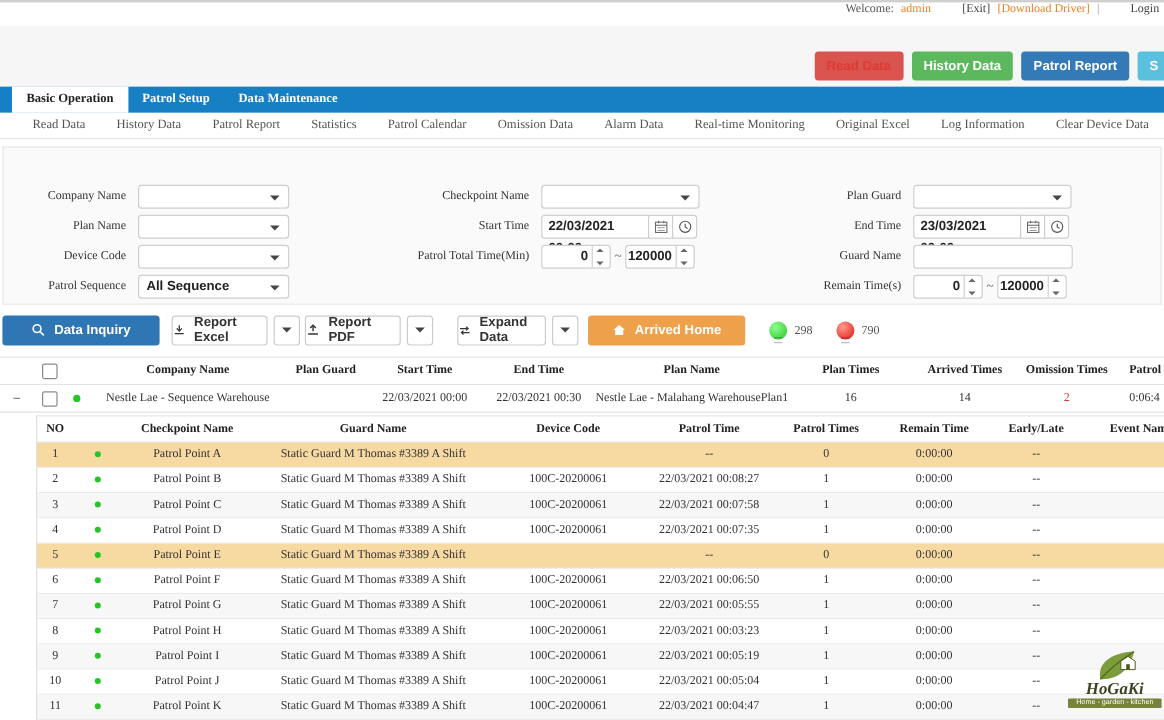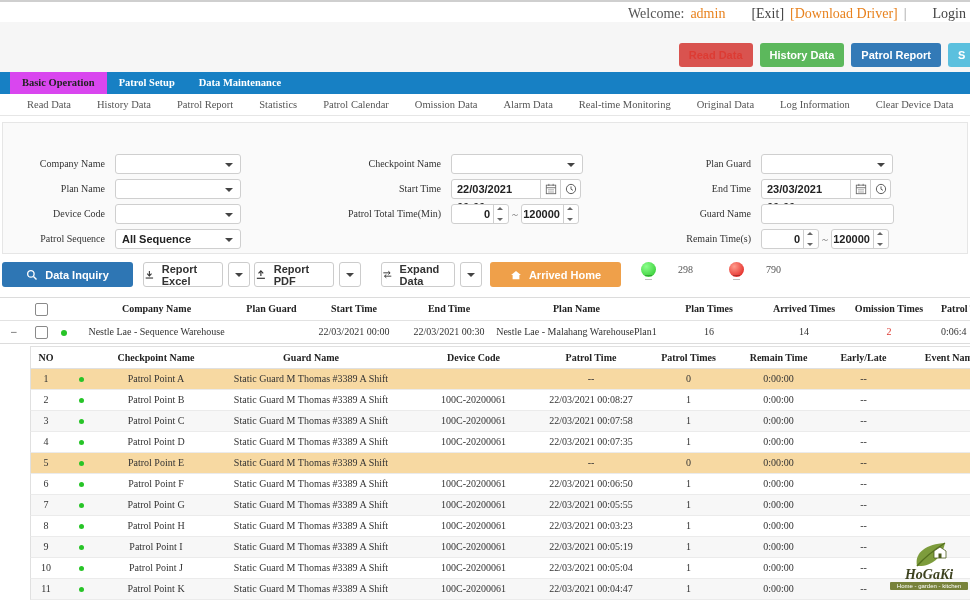--- a/index.html
+++ b/index.html
@@ -3,38 +3,38 @@
 <meta charset="utf-8">
 <style>
   html,body{margin:0;padding:0;}
   body{
     width:970px;height:600px;overflow:hidden;position:relative;
     font-family:"Liberation Serif",serif;background:#fff;color:#333;
     -webkit-font-smoothing:antialiased;
   }
   
   .topbar{height:20px;background:#fff;border-top:2px solid #cfcfcf;
-    display:flex;justify-content:flex-end;align-items:flex-end;gap:6px;
-    font-size:14px;color:#555;padding-right:4px;}
+    display:flex;justify-content:flex-end;align-items:flex-start;gap:6px;
+    font-size:10px;color:#555;padding-right:4px;}
   .topbar .orange{color:var(--link_orange);}
   .topbar .dark{color:#444;padding-left:20px;}
   .topbar .sep{color:#999;}
   
   .headband{height:50px;background:#f6f6f6;position:relative;}
   .headbtns{position:absolute;right:-52px;bottom:5px;display:flex;gap:7px;}
   .hbtn{height:24px;line-height:24px;padding:0 10px;border-radius:3px;color:#fff;
     font-family:"Liberation Sans",sans-serif;font-size:11px;font-weight:bold;cursor:pointer;}
   .hbtn.red{background:var(--button_red);}
   .hbtn.green{background:var(--button_green);}
   .hbtn.blue{background:var(--button_blue);}
   .hbtn.lblue{background:var(--button_light_blue);width:64px;padding:0 0 0 10px;}
   
   .tabbar{height:22px;background:var(--tab_bar_blue);display:flex;align-items:stretch;padding-left:10px;}
   .tab{line-height:22px;padding:0 12px;font-size:10.5px;font-weight:bold;color:#fff;cursor:pointer;}
-  .tab.active{background:#d946ef;color:#222;}
+  .tab.active{background:#ffffff;color:#222;}
   
   .submenu{height:21px;background:#fff;border-bottom:1px solid #e6e6e6;
     display:flex;align-items:center;padding-left:14px;}
   .smitem{font-size:10.5px;color:#555;padding:0 13px;cursor:pointer;white-space:nowrap;}
   
   .formpanel{position:absolute;left:2px;right:2px;top:122px;height:132px;
     background:#fafafa;border:1px solid #e6e6e6;box-sizing:border-box;}
   .formtitle{font-size:12px;font-weight:bold;color:#222;padding:8px 0 0 12px;}
   .fcol{position:absolute;top:28px;}
   .fcol1{left:0;width:248px;}
@@ -58,30 +58,30 @@
   .spin{display:flex;align-items:center;}
   .sbox{position:relative;width:58px;}
   .sval{display:block;line-height:18px;text-align:right;padding-right:18px;}
   .sarr{position:absolute;right:0;top:0;width:14px;height:18px;border-left:1px solid #cfcfcf;cursor:pointer;}
   .sarr i{position:absolute;left:3px;border:3.5px solid transparent;}
   .sarr i.up{top:2px;border-bottom-color:#666;border-top-width:0;}
   .sarr i.dn{bottom:2px;border-top-color:#666;border-bottom-width:0;}
   .tilde{font-size:11px;color:#666;padding:0 3px;}
   .tinput{width:133px;}
   
-  .actions{position:absolute;left:2px;top:262px;height:26px;display:flex;align-items:flex-start;}
+  .actions{position:absolute;left:2px;top:262px;height:26px;display:flex;align-items:center;}
   .abtn{height:25px;box-sizing:border-box;border-radius:3px;display:flex;align-items:center;justify-content:center;
     font-family:"Liberation Sans",sans-serif;font-size:11px;font-weight:bold;cursor:pointer;gap:7px;}
   .abtn.primary{width:131px;background:var(--primary_button_blue);color:#fff;}
   .abtn.plain{background:#fff;border:1px solid #ccc;color:#333;}
   .abtn.orange{width:131px;background:var(--button_orange);color:#fff;}
   .acaret{width:22px;height:25px;box-sizing:border-box;border:1px solid #ccc;border-radius:3px;background:#fff;
     display:flex;align-items:center;justify-content:center;margin-left:5px;cursor:pointer;}
   .acaret::after{content:"";border:4px solid transparent;border-top-color:#444;margin-top:4px;}
-  .counters{display:flex;align-items:center;gap:22px;margin-left:20px;}
+  .counters{display:flex;align-items:center;gap:6px;margin-left:20px;}
   .bulb{width:15px;height:15px;border-radius:50%;position:relative;display:inline-block;}
   .bulb.g{background:radial-gradient(circle at 35% 30%,#8cff8c,var(--status_green));}
   .bulb.r{background:radial-gradient(circle at 35% 30%,#ff9c8c,var(--status_red));}
   .bulb::after{content:"";position:absolute;left:4px;bottom:-3px;width:7px;height:3px;
     border-top:1px solid rgba(0,0,0,.25);border-bottom:1px solid rgba(0,0,0,.25);}
   .cnum{font-size:10px;color:#555;margin-right:14px;}
   
   .sumwrap{position:absolute;left:0;top:297px;width:970px;overflow:hidden;}
   .sumgrid{display:grid;grid-template-columns:28px 26px 20px 165px 65px 100px 90px 165px 100px 90px 80px 120px;width:1049px;}
   .sumhead{border-top:1px solid #dcdcdc;border-bottom:1px solid #e2e2e2;background:#fff;}
@@ -138,21 +138,21 @@
 
 <div class="submenu">
   <span class="smitem">Read Data</span>
   <span class="smitem">History Data</span>
   <span class="smitem">Patrol Report</span>
   <span class="smitem">Statistics</span>
   <span class="smitem">Patrol Calendar</span>
   <span class="smitem">Omission Data</span>
   <span class="smitem">Alarm Data</span>
   <span class="smitem">Real-time Monitoring</span>
-  <span class="smitem">Original Data</span>
+  <span class="smitem">Original Excel</span>
   <span class="smitem">Log Information</span>
   <span class="smitem">Clear Device Data</span>
   <span class="smitem">Device Timing</span>
 </div>
 
 <div class="formpanel">
 
   <div class="fcol fcol1">
     <div class="frow">
       <span class="flabel">Company Name</span>

